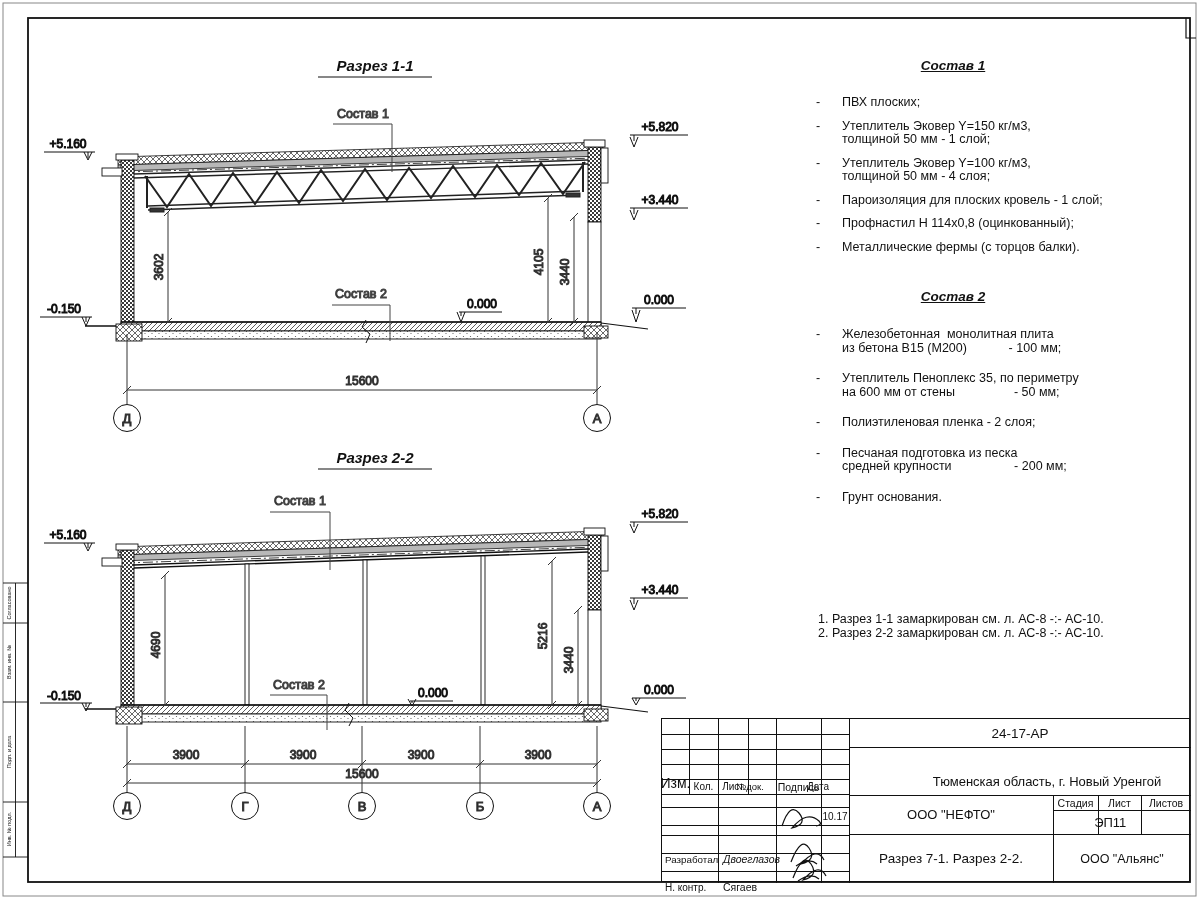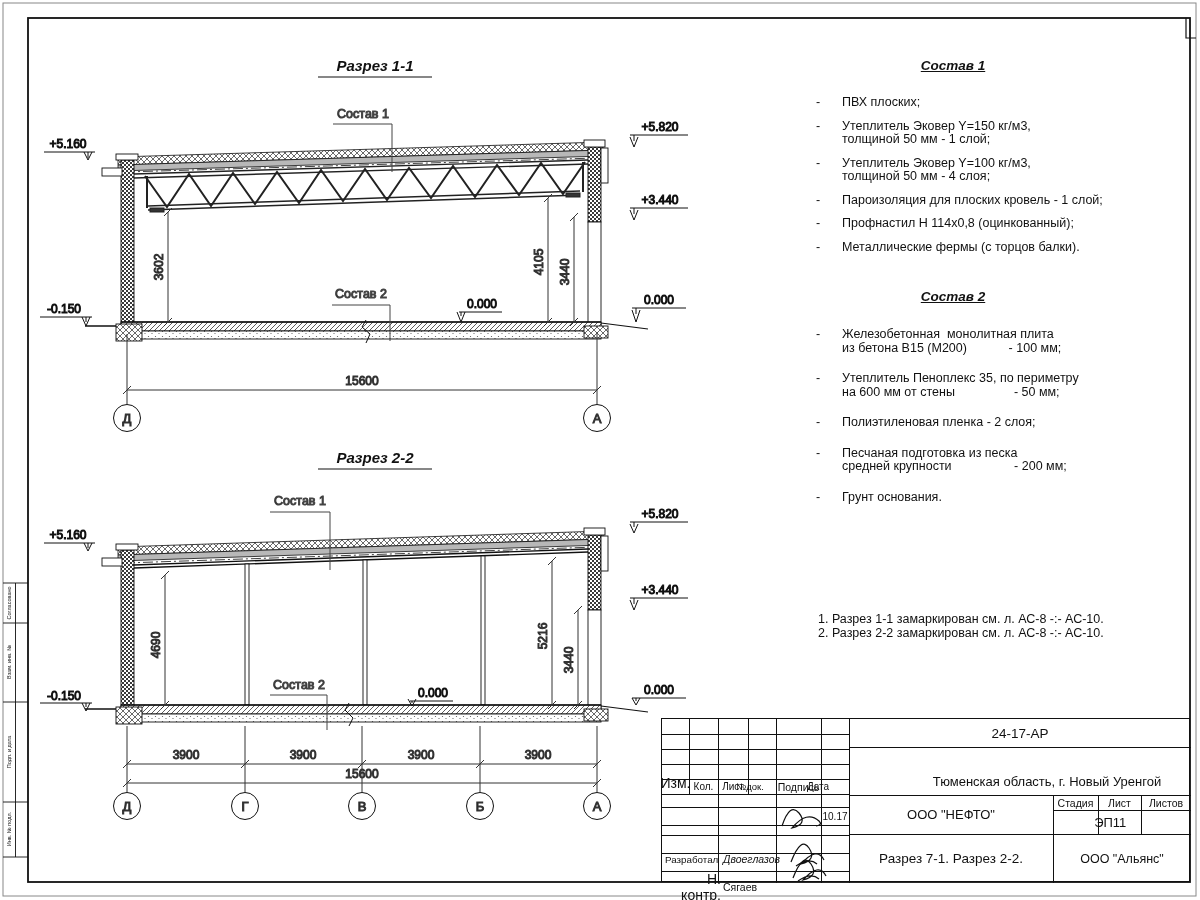--- a/index.html
+++ b/index.html
@@ -366,21 +366,21 @@
   <div class="tc" style="left:0;top:56px;width:27px;height:15px;font-size:14px;">Изм.</div>
   <div class="tc" style="left:27px;top:60px;width:29px;height:15px;font-size:10px;">Кол.</div>
   <div class="tc" style="left:56px;top:60px;width:30px;height:15px;font-size:10px;">Лист</div>
   <div class="tc" style="left:74px;top:60px;width:28px;height:15px;font-size:9.5px;">№док.</div>
   <div class="tc" style="left:114px;top:60px;width:45px;height:15px;font-size:10.5px;">Подпись</div>
   <div class="tc" style="left:142px;top:60px;width:28px;height:15px;font-size:10px;">Дата</div>
 
   <div class="tc lft" style="left:0;top:88px;width:56px;height:18px;font-size:9.8px;">Разработал</div>
   <div class="tc lft" style="left:58px;top:88px;width:56px;height:18px;font-size:10.5px;font-style:italic;">Двоеглазов</div>
   <div class="tc" style="left:159px;top:88px;width:28px;height:18px;font-size:10px;">10.17</div>
-  <div class="tc lft" style="left:0;top:116px;width:56px;height:18px;font-size:14px;text-align:right;">Н. контр.</div>
+  <div class="tc lft" style="left:0;top:116px;width:56px;height:18px;font-size:10px;text-align:right;">Н. контр.</div>
   <div class="tc lft" style="left:58px;top:116px;width:56px;height:18px;font-size:10.5px;">Сягаев</div>
   <div class="tc lft" style="left:0;top:134px;width:56px;height:18px;font-size:10.5px;">ГИП</div>
   <div class="tc lft" style="left:58px;top:134px;width:56px;height:18px;font-size:10.5px;">Сягаев</div>
 
   <div class="tc" style="left:187px;top:0;width:342px;height:28px;font-size:13.5px;">24-17-АР</div>
   <div class="tc" style="left:187px;top:50px;width:342px;height:24px;font-size:13px;margin-left:27px;">Тюменская область, г. Новый Уренгой</div>
   <div class="tc" style="left:187px;top:76px;width:204px;height:39px;font-size:13px;">ООО "НЕФТО"</div>
   <div class="tc" style="left:391px;top:76px;width:45px;height:15px;font-size:10.5px;">Стадия</div>
   <div class="tc" style="left:436px;top:76px;width:43px;height:15px;font-size:10.5px;">Лист</div>
   <div class="tc" style="left:479px;top:76px;width:50px;height:15px;font-size:10.5px;text-align:center;">Листов</div>

